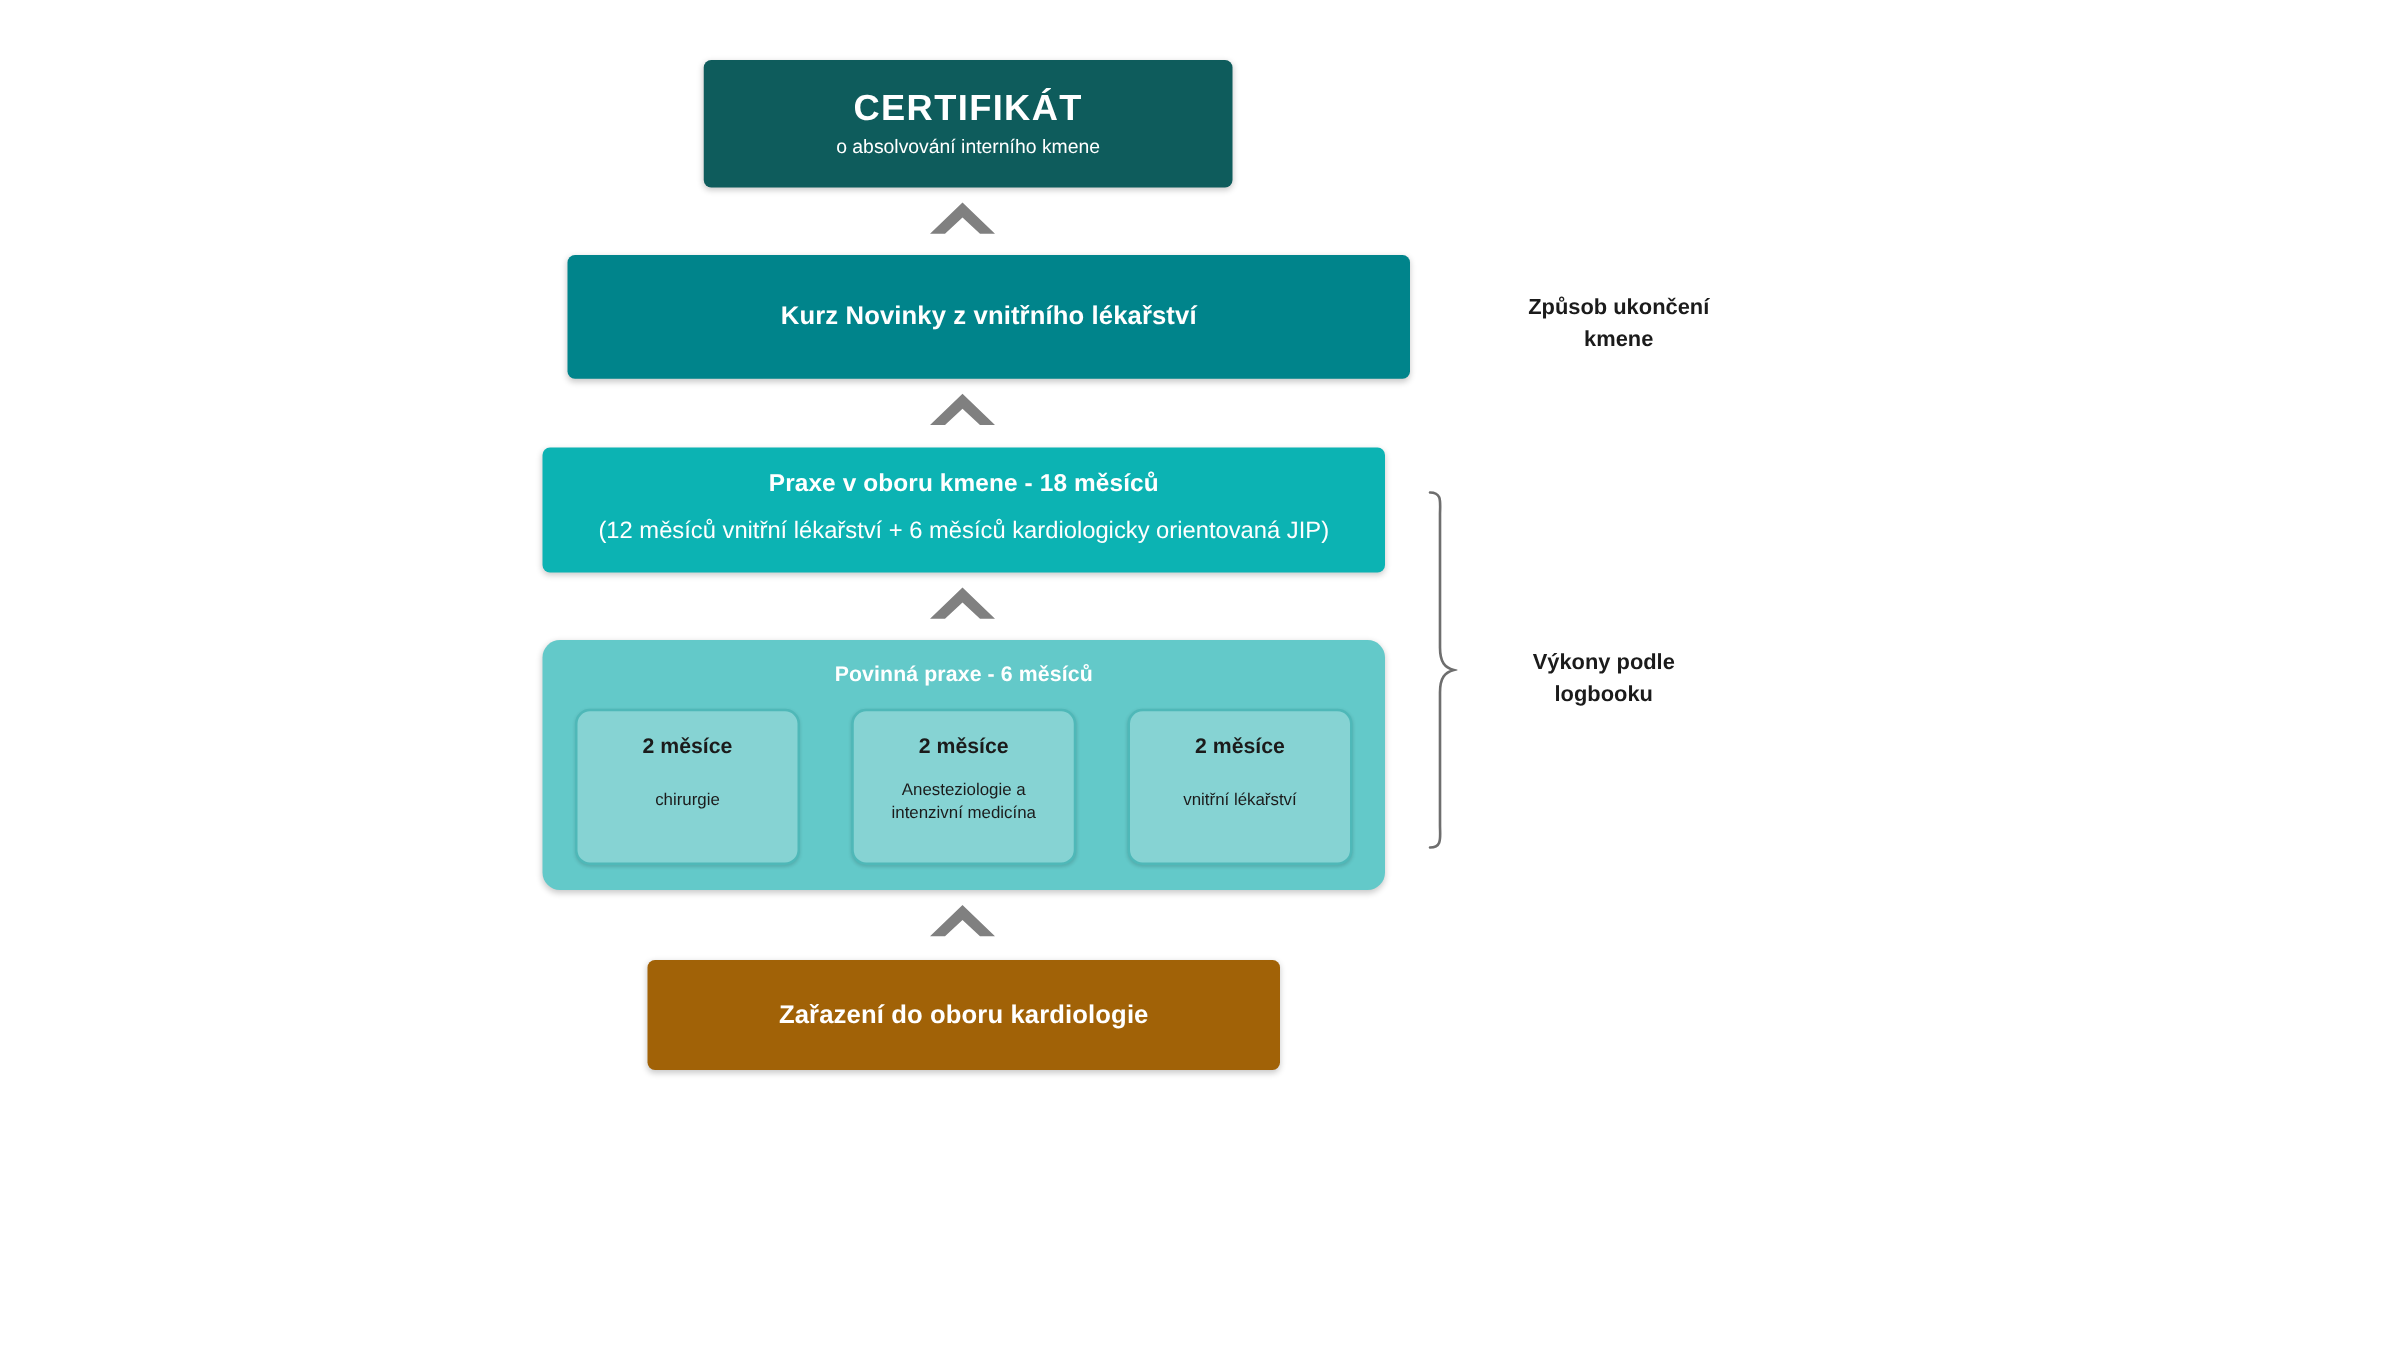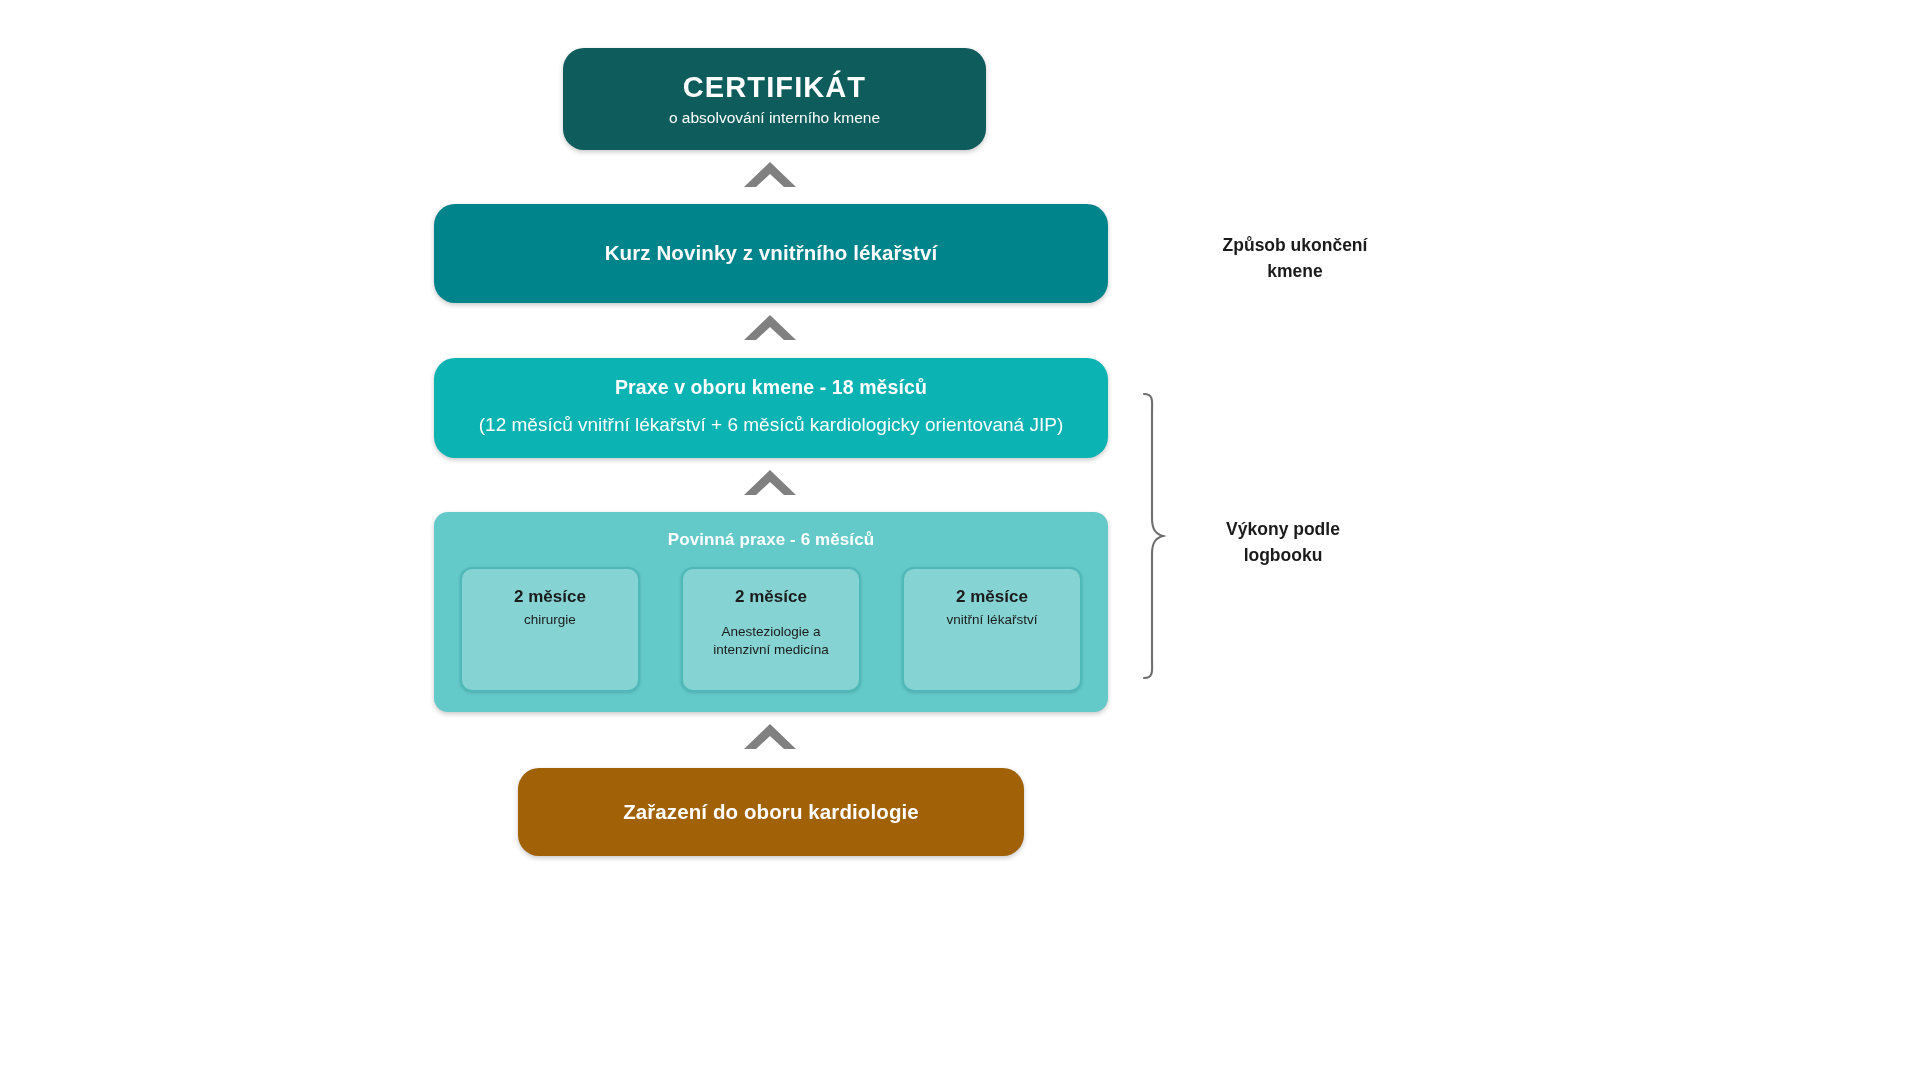--- a/index.html
+++ b/index.html
@@ -16,21 +16,21 @@
     background:#ffffff;
   }
 
   
   .node {
     position:absolute;
     display:flex;
     flex-direction:column;
     align-items:center;
     justify-content:center;
-    border-radius:21px;
+    border-radius:6px;
     text-align:center;
     box-shadow:0 2px 5px rgba(0,0,0,0.22);
   }
   .node .title {
     color:#ffffff;
     font-weight:bold;
     line-height:1.18;
     letter-spacing:0.1px;
   }
   .node .sub {
@@ -42,21 +42,21 @@
   #n-certificate {
     left:563px; top:48px;
     width:423px; height:102px;
     background:#0e5c5c;
   }
   #n-certificate .title { font-size:29px; letter-spacing:1.1px; }
   #n-certificate .sub { font-size:15.5px; margin-top:4px; font-weight:normal; }
 
   
   #n-kurz {
-    left:434px; top:204px;
+    left:454px; top:204px;
     width:674px; height:99px;
     background:#00848b;
   }
   #n-kurz .title { font-size:20.5px; }
 
   
   #n-praxe18 {
     left:434px; top:358px;
     width:674px; height:100px;
     background:#0cb3b3;
@@ -100,21 +100,21 @@
   }
   .subnode .s-title {
     color:#1b1b1b;
     font-size:17px;
     font-weight:bold;
   }
   .subnode .s-sub {
     color:#1b1b1b;
     font-size:13.5px;
     line-height:1.3;
-    margin-top:4px;
+    margin-top:24px;
     font-weight:normal;
   }
   .subnode.tall .s-sub { margin-top:16px; }
 
   
   #n-zarazeni {
     left:518px; top:768px;
     width:506px; height:88px;
     background:#a16207;
   }

